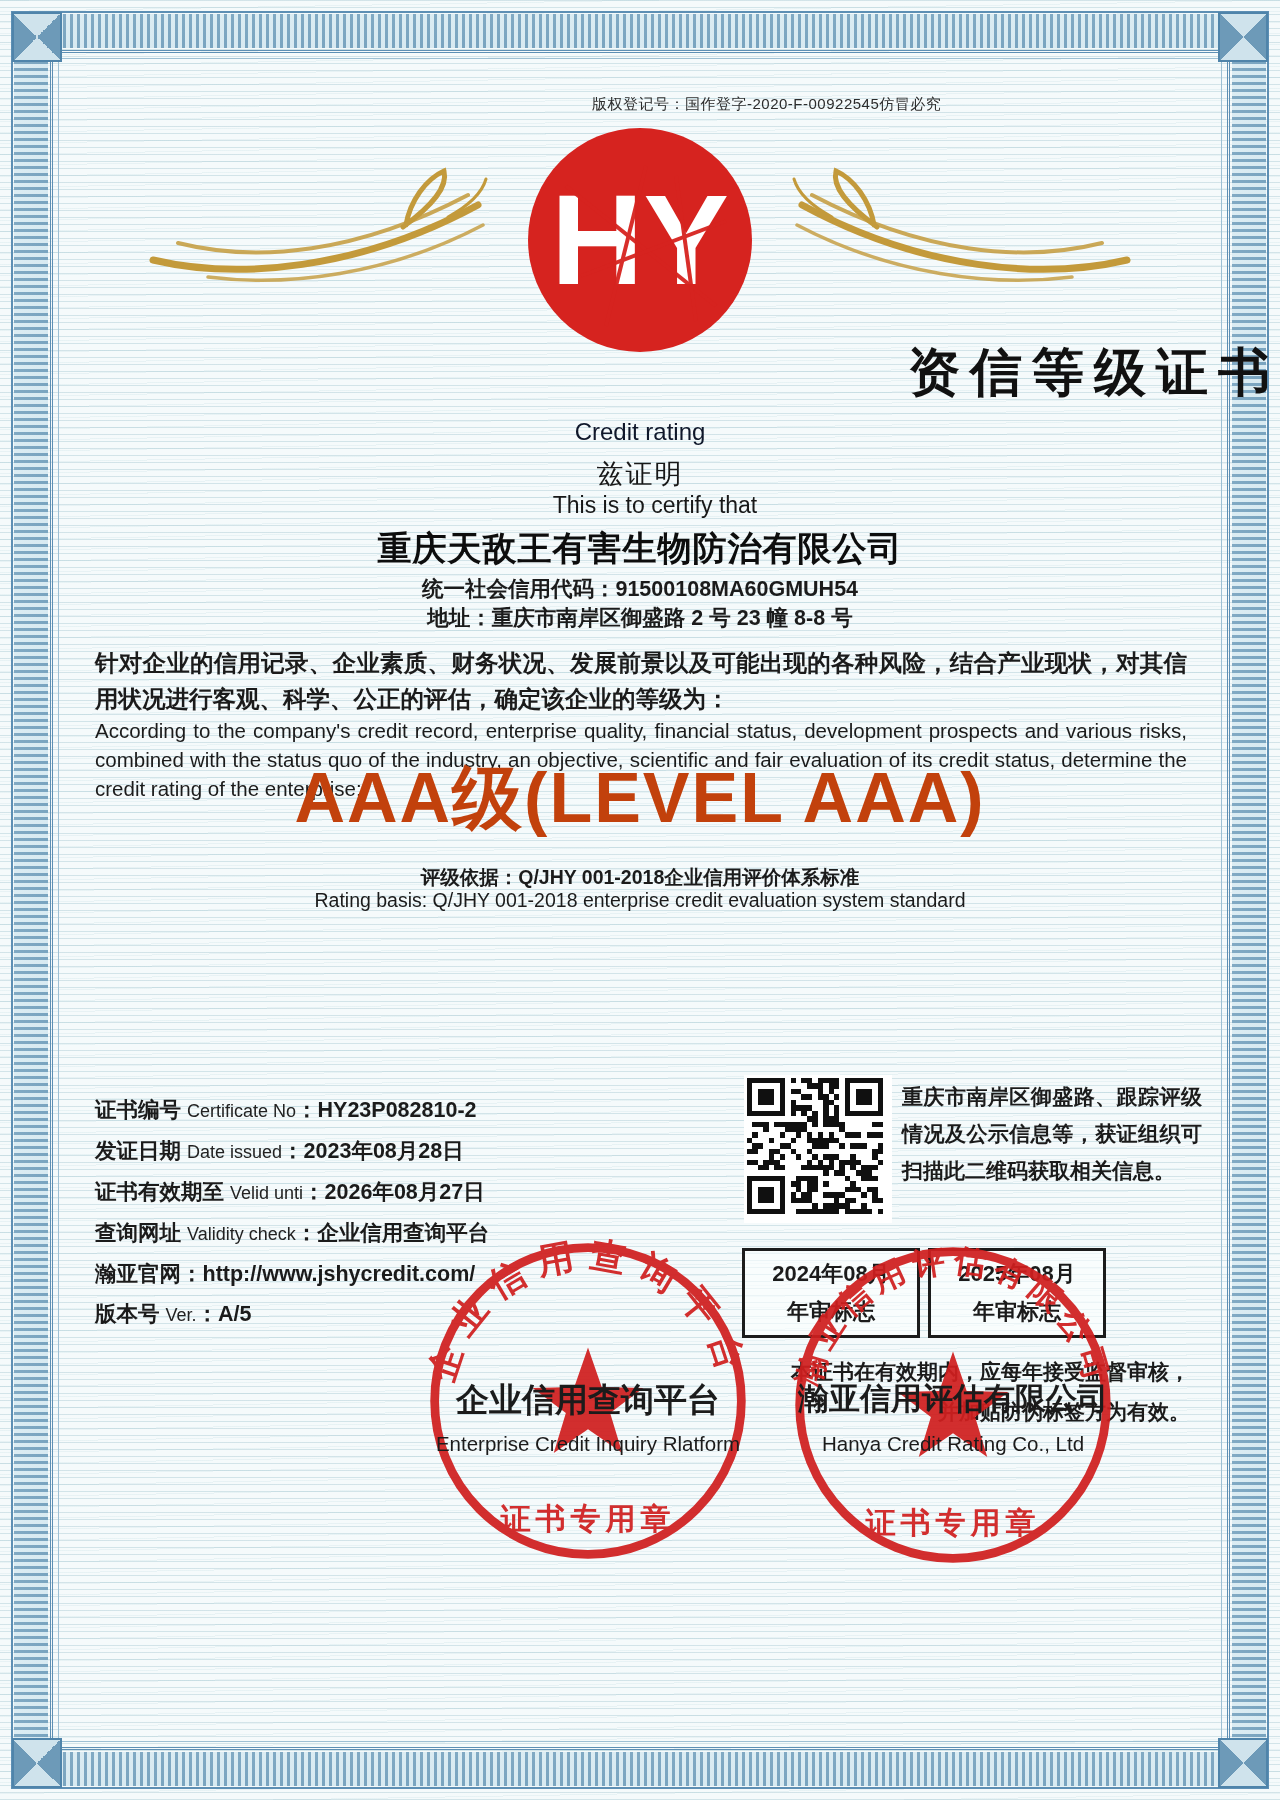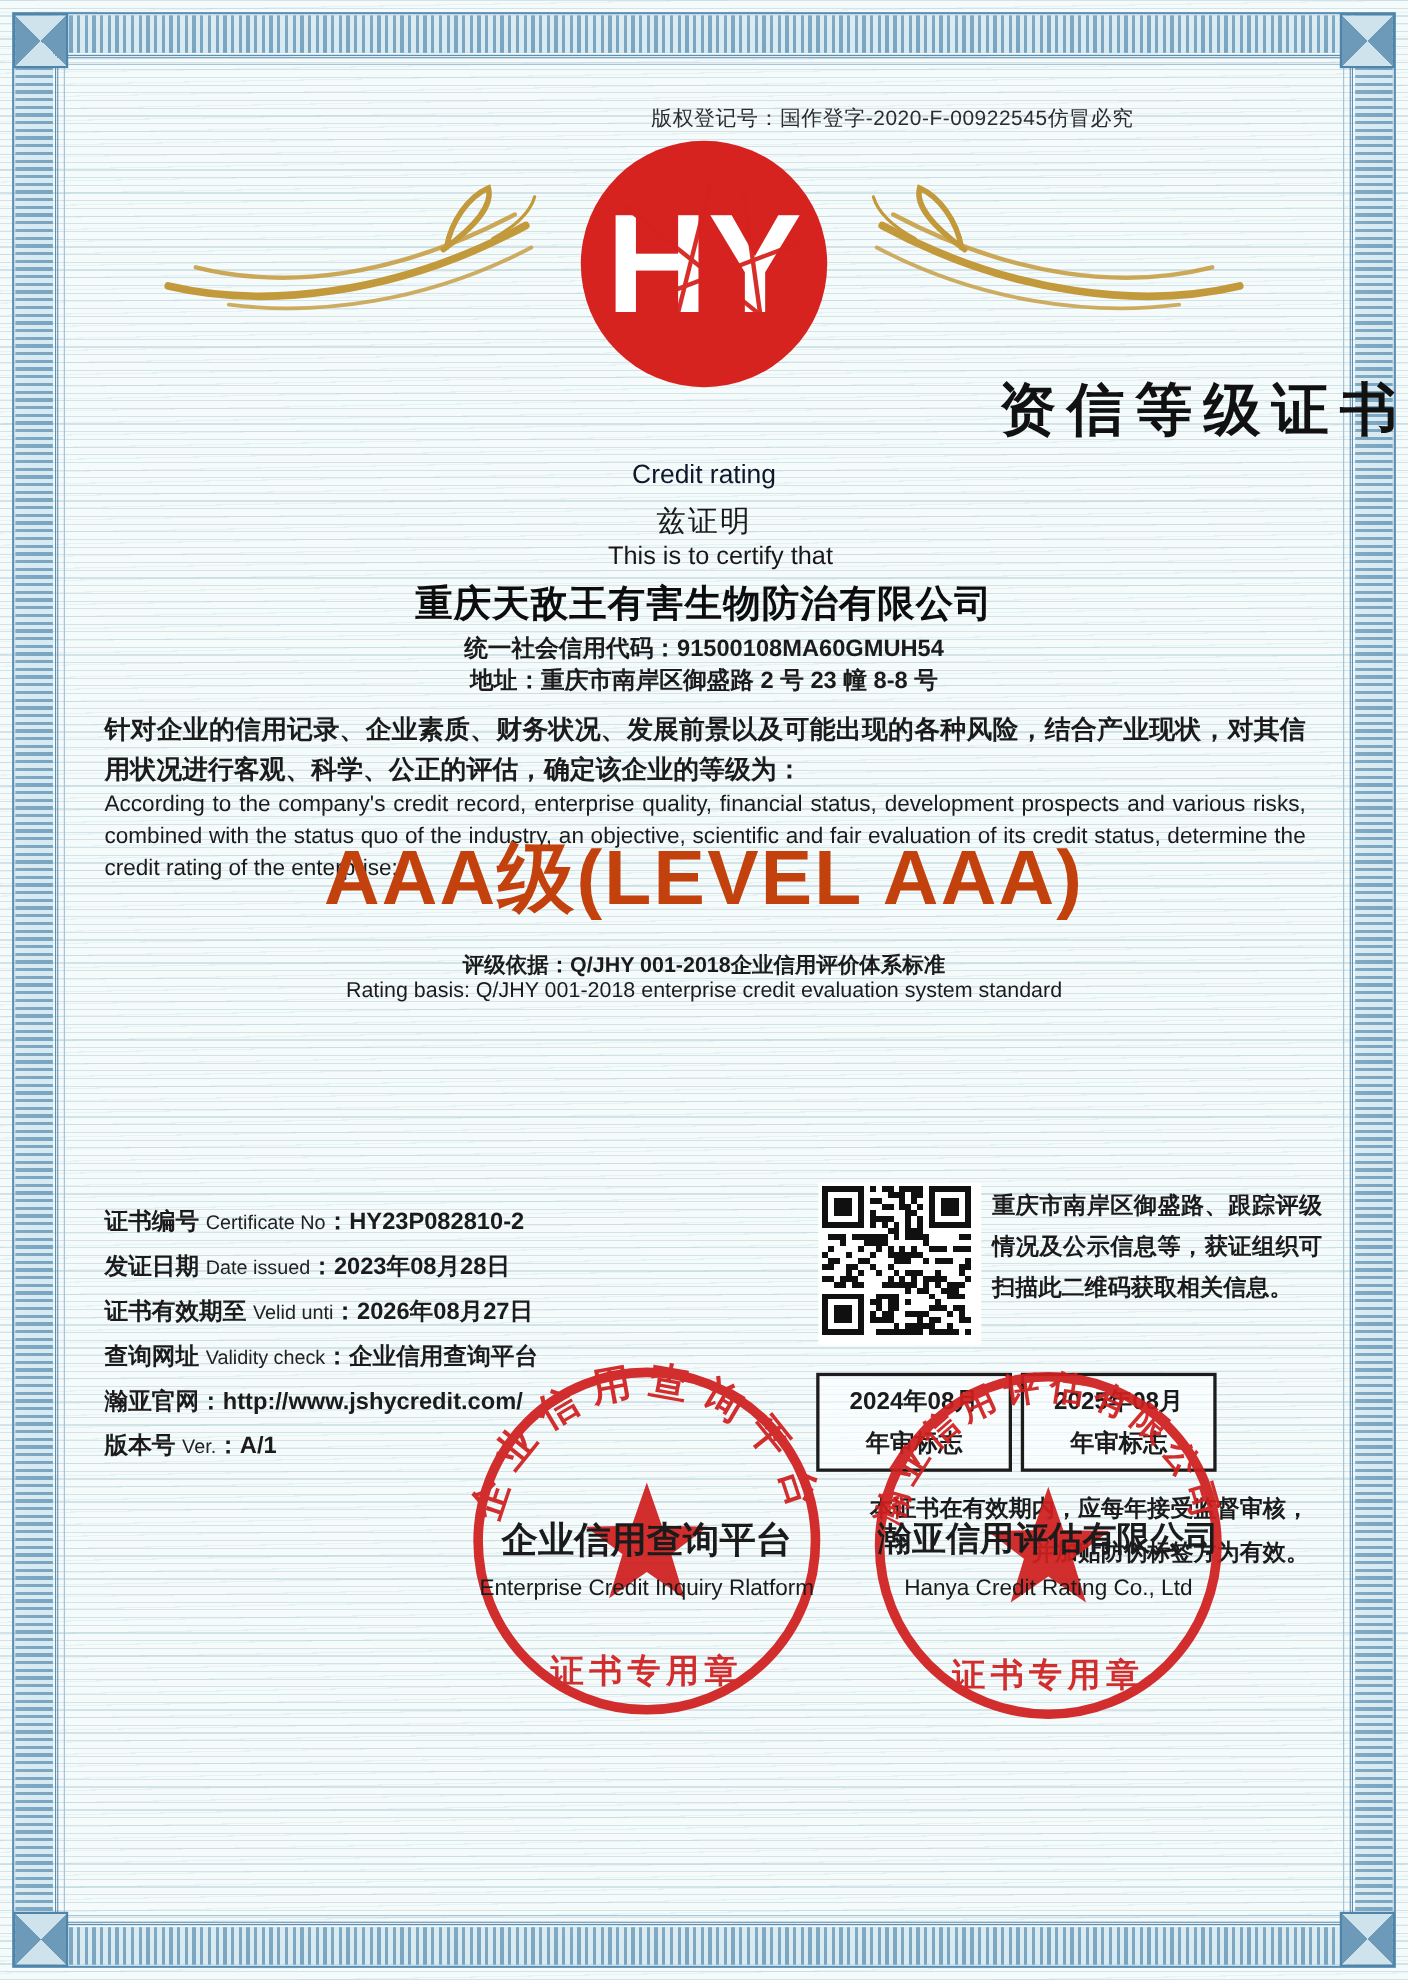--- a/index.html
+++ b/index.html
@@ -33,21 +33,21 @@
   .line-inner1{position:absolute;inset:50px;border:3px double #5d8fb4;z-index:2;}
   .line-inner2{position:absolute;inset:58px;border:1px solid #9dc0d4;z-index:2;}
   .corner{position:absolute;width:46px;height:46px;z-index:3;border:2px solid #4f84aa;
     background:conic-gradient(from 45deg,#6d9ab8 0 25%,#cfe3ec 0 50%,#6d9ab8 0 75%,#cfe3ec 0);}
   .c-tl{top:12px;left:12px;} .c-tr{top:12px;right:12px;}
   .c-bl{bottom:12px;left:12px;} .c-br{bottom:12px;right:12px;}
 
   .abs{position:absolute;z-index:5;}
   .ctr{left:0;width:100%;text-align:center;}
 
-  .copyright{top:95px;left:592px;font-size:19px;color:#2c2c2c;letter-spacing:.5px;text-align:center;}
+  .copyright{top:95px;left:592px;font-size:15px;color:#2c2c2c;letter-spacing:.5px;text-align:center;}
 
   .flourish{top:165px;width:340px;height:130px;}
   .fl-left{left:148px;} .fl-right{left:792px;transform:scaleX(-1);}
 
   .logo{top:126px;left:526px;width:228px;height:228px;}
 
   .title-cn{top:338px;font-size:52px;font-weight:800;letter-spacing:10px;color:#111;text-align:right;}
   .title-en{top:418px;font-size:24px;color:#0f172a;}
   .certify-cn{top:456px;font-size:27px;color:#181818;letter-spacing:2px;}
   .certify-en{top:492px;font-size:23px;color:#181818;padding-left:15px;}
@@ -165,21 +165,21 @@
     </div>
     <div>
       <span>查询网址</span>
       <span class="en">Validity check</span><span>：</span><span class="val">企业信用查询平台</span>
     </div>
     <div>
       <span>瀚亚官网</span><span>：</span><span class="val">http://www.jshycredit.com/</span>
     </div>
     <div>
       <span>版本号</span>
-      <span class="en">Ver.</span><span>：</span><span class="val">A/1</span>
+      <span class="en">Ver.</span><span>：</span><span class="val">A/5</span>
     </div>
   </div>
 
   <div class="abs qrbox" id="qr"><svg viewBox="0 0 25 25" width="136" height="136" shape-rendering="crispEdges" fill="#101010">
         <rect x="0" y="0" width="1" height="1"></rect>
         <rect x="1" y="0" width="1" height="1"></rect>
         <rect x="2" y="0" width="1" height="1"></rect>
         <rect x="3" y="0" width="1" height="1"></rect>
         <rect x="4" y="0" width="1" height="1"></rect>
         <rect x="5" y="0" width="1" height="1"></rect>

